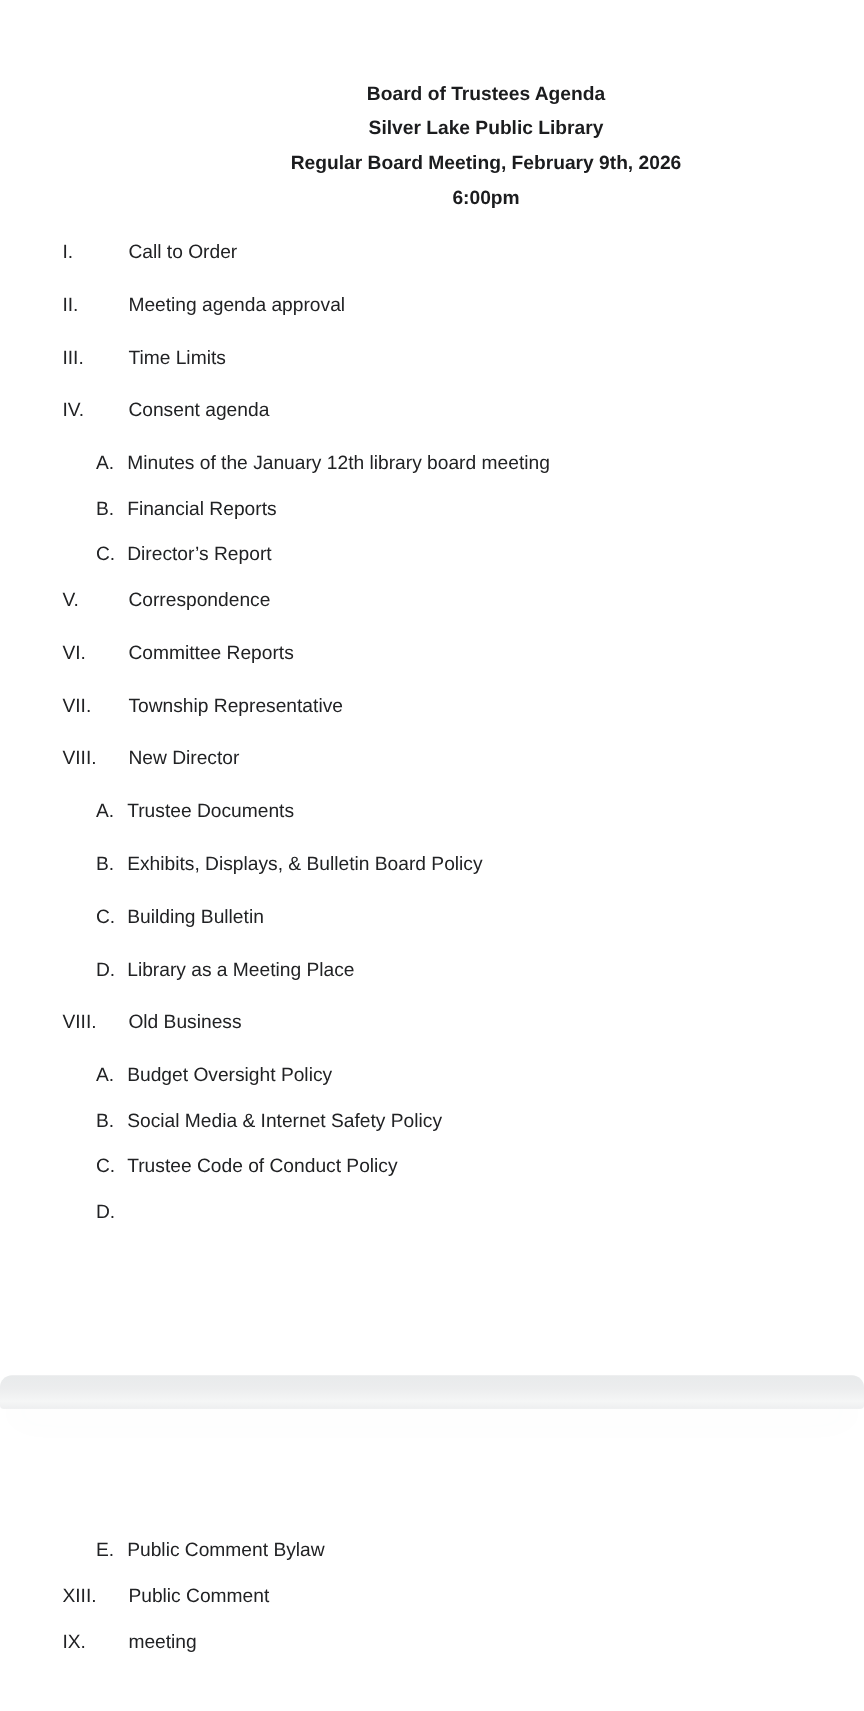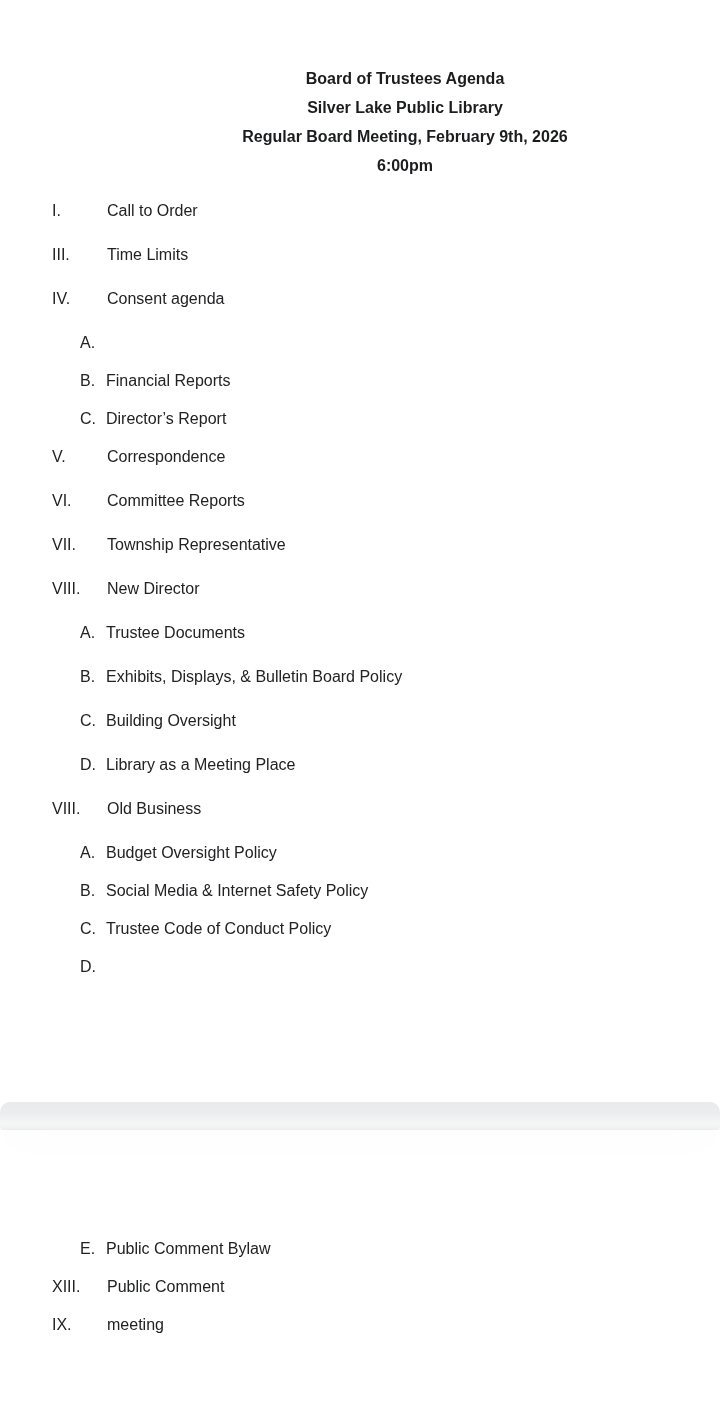--- a/index.html
+++ b/index.html
@@ -70,33 +70,38 @@
     <div class="t-line">6:00pm</div>
   </div>
 
   <div class="list">
 
     <div class="row lv1 g24">
       <span class="lbl">I.</span>
       <span class="txt">Call to Order</span>
     </div>
 
+    <div class="row lv1 g24">
+      <span class="lbl">II.</span>
+      <span class="txt">Meeting agenda approval</span>
+    </div>
 
     <div class="row lv1 g24">
       <span class="lbl">III.</span>
       <span class="txt">Time Limits</span>
     </div>
 
     <div class="row lv1 g24">
       <span class="lbl">IV.</span>
       <span class="txt">Consent agenda</span>
     </div>
 
     <div class="row lv2 g18">
       <span class="lbl">A.</span>
+      <span class="txt">Minutes of the January 12th library board meeting</span>
     </div>
 
     <div class="row lv2 g18">
       <span class="lbl">B.</span>
       <span class="txt">Financial Reports</span>
     </div>
 
     <div class="row lv2 g18">
       <span class="lbl">C.</span>
       <span class="txt">Director’s Report</span>
@@ -127,21 +132,21 @@
       <span class="txt">Trustee Documents</span>
     </div>
 
     <div class="row lv2 g24">
       <span class="lbl">B.</span>
       <span class="txt">Exhibits, Displays, &amp; Bulletin Board Policy</span>
     </div>
 
     <div class="row lv2 g24">
       <span class="lbl">C.</span>
-      <span class="txt">Building Oversight</span>
+      <span class="txt">Building Bulletin</span>
     </div>
 
     <div class="row lv2 g24">
       <span class="lbl">D.</span>
       <span class="txt">Library as a Meeting Place</span>
     </div>
 
     <div class="row lv1 g24">
       <span class="lbl">VIII.</span>
       <span class="txt">Old Business</span>

